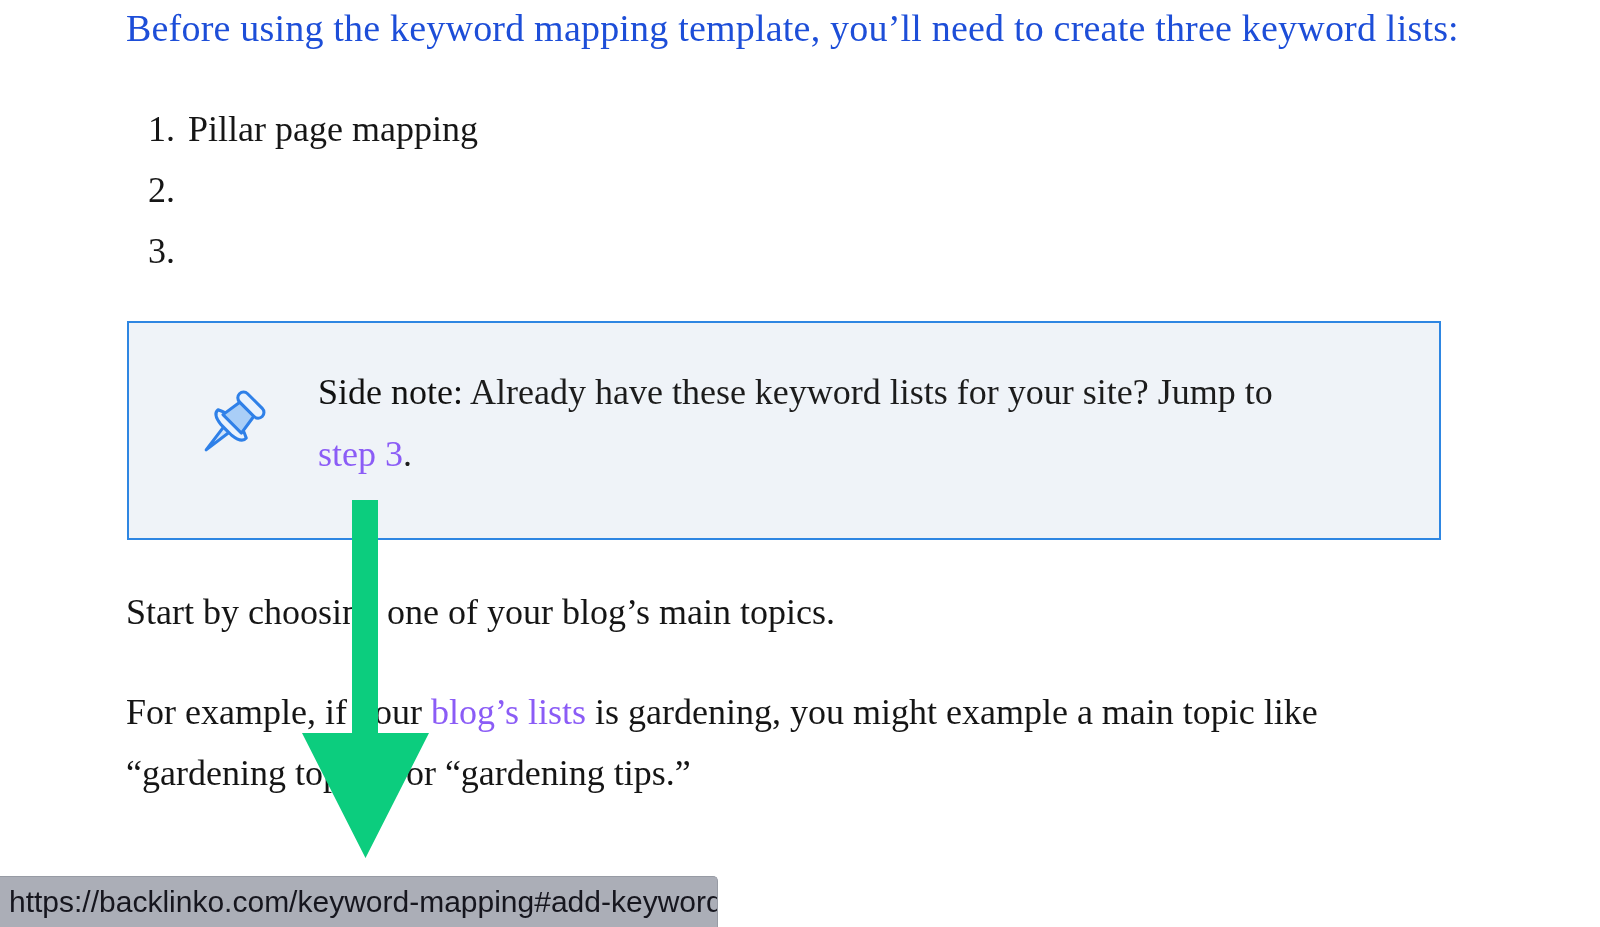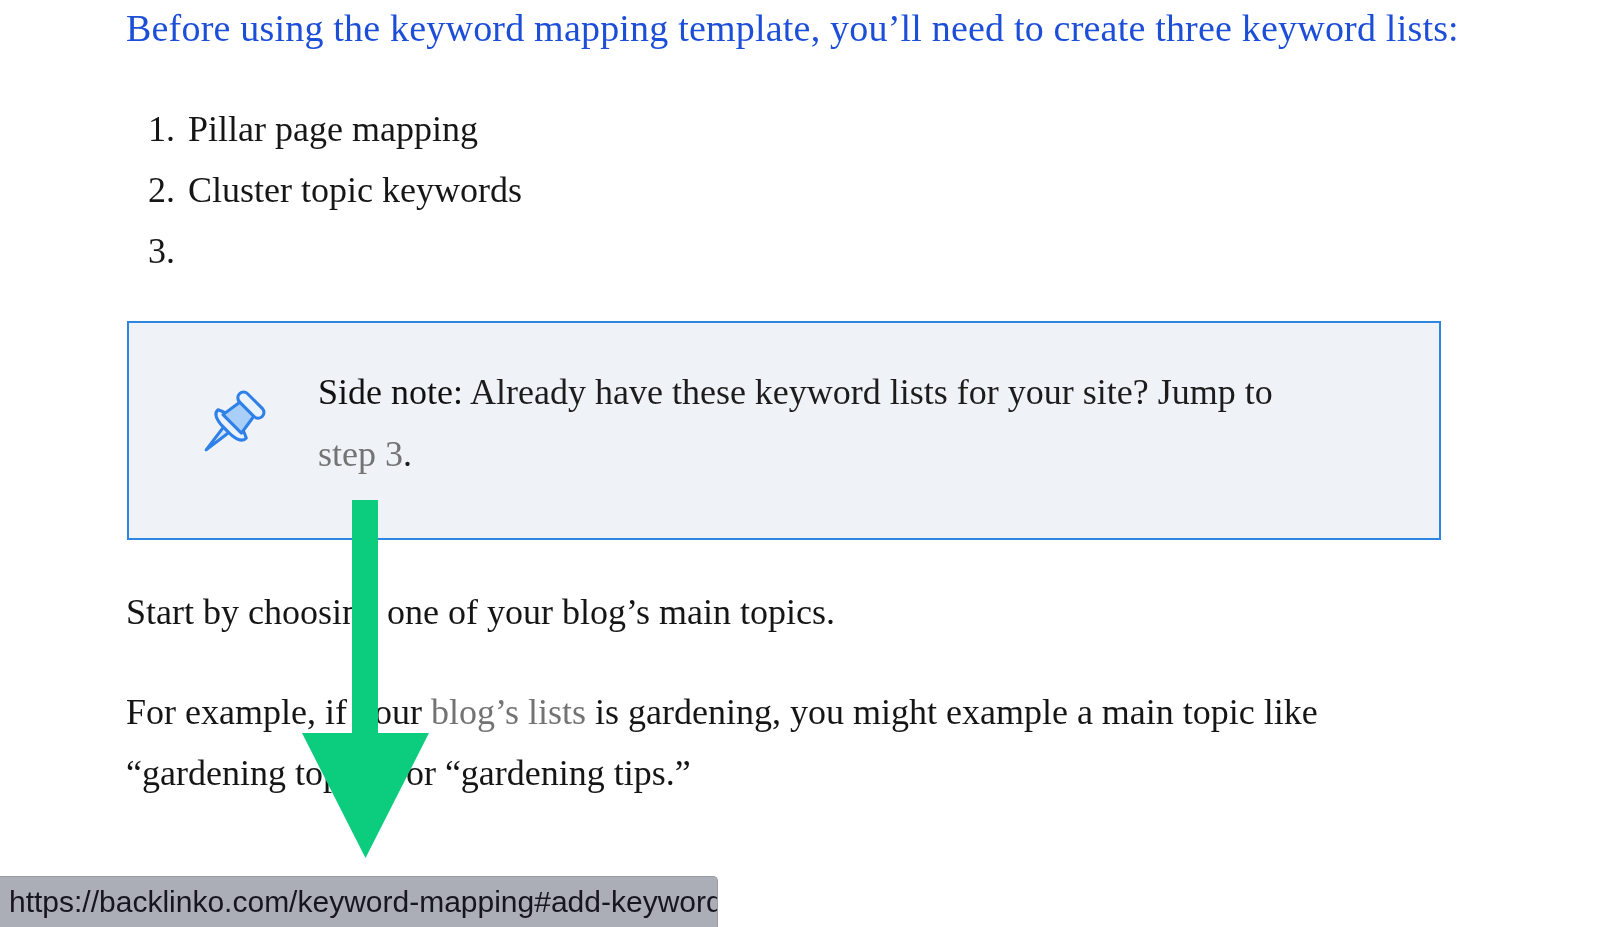--- a/index.html
+++ b/index.html
@@ -15,21 +15,21 @@
   .list { left:126px; top:99px; font-size:36px; color:#161616; }
   .list-row { display:flex; height:61px; line-height:61px; }
   .list-num { width:49px; text-align:right; margin-right:13px; }
 
   
   .sidenote-box { left:127px; top:321px; width:1314px; height:219px;
     background:#eff3f8; border:2px solid #2e86e2; }
   .pin { left:184px; top:378px; width:92px; height:96px; }
   .sidenote-text { left:318px; top:361px; width:1060px; font-size:36px; line-height:62px; color:#1c1c1c; }
   .sidenote-text b { font-weight:normal; color:#111; }
-  a.link { color:#737373; text-decoration:none; cursor:pointer;margin-top:30px; }
+  a.link { color:#8b5cf6; text-decoration:none; cursor:pointer;margin-top:30px; }
 
   
   .p1 { left:126px; top:582px; width:1320px; font-size:36px; line-height:61px; }
   .p2 { left:126px; top:682px; width:1320px; font-size:36px; line-height:61px; }
 
   
   .arrow { left:302px; top:500px; width:127px; height:358px; z-index:5; }
 
   
   .statusbar { left:0; top:876px; height:51px; width:718px;
@@ -43,21 +43,20 @@
 
 <div class="abs intro">Before using the keyword mapping template, you’ll need to create three keyword lists:</div>
 
 <div class="abs list">
   <div class="list-row">
     <span class="list-num">1.</span>
     <span>Pillar page mapping</span>
   </div>
   <div class="list-row">
     <span class="list-num">2.</span>
-    <span>Cluster topic keywords</span>
   </div>
   <div class="list-row">
     <span class="list-num">3.</span>
   </div>
 </div>
 
 <div class="abs sidenote-box"></div>
 
 <svg class="abs pin" viewBox="-10 -10 120 120">
   <g transform="rotate(45 50 50)">

